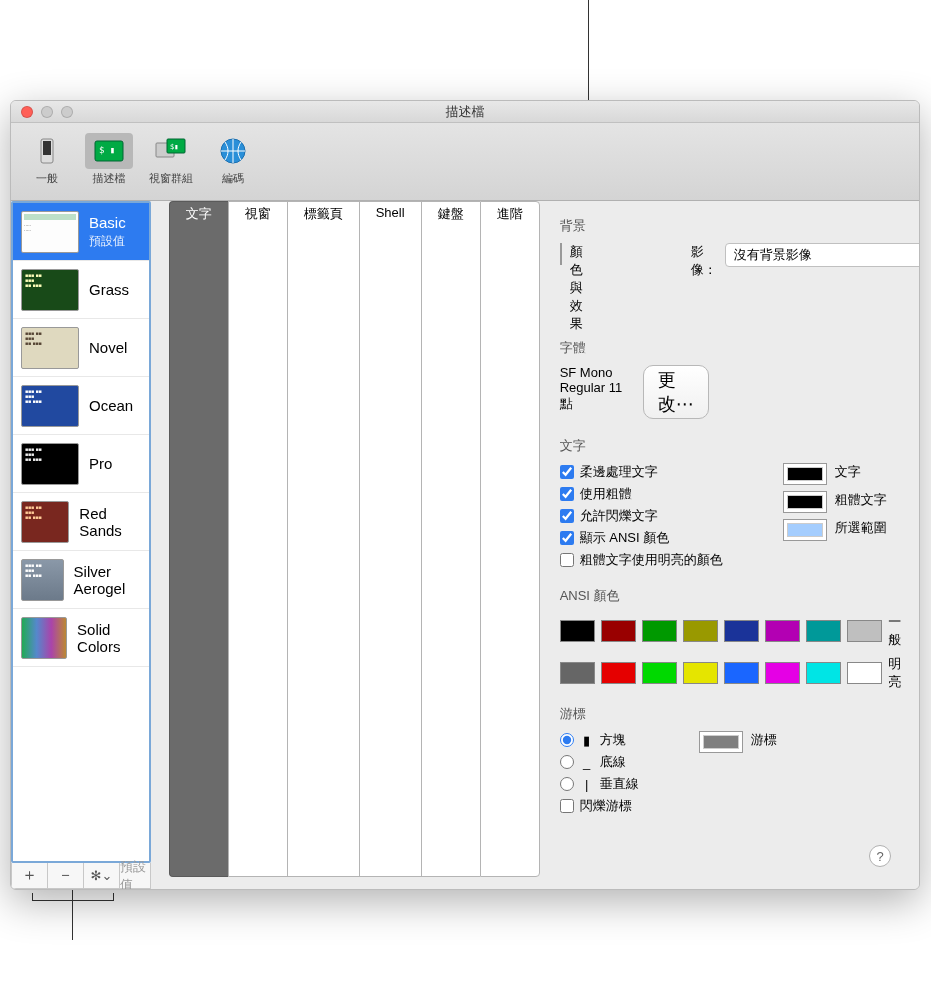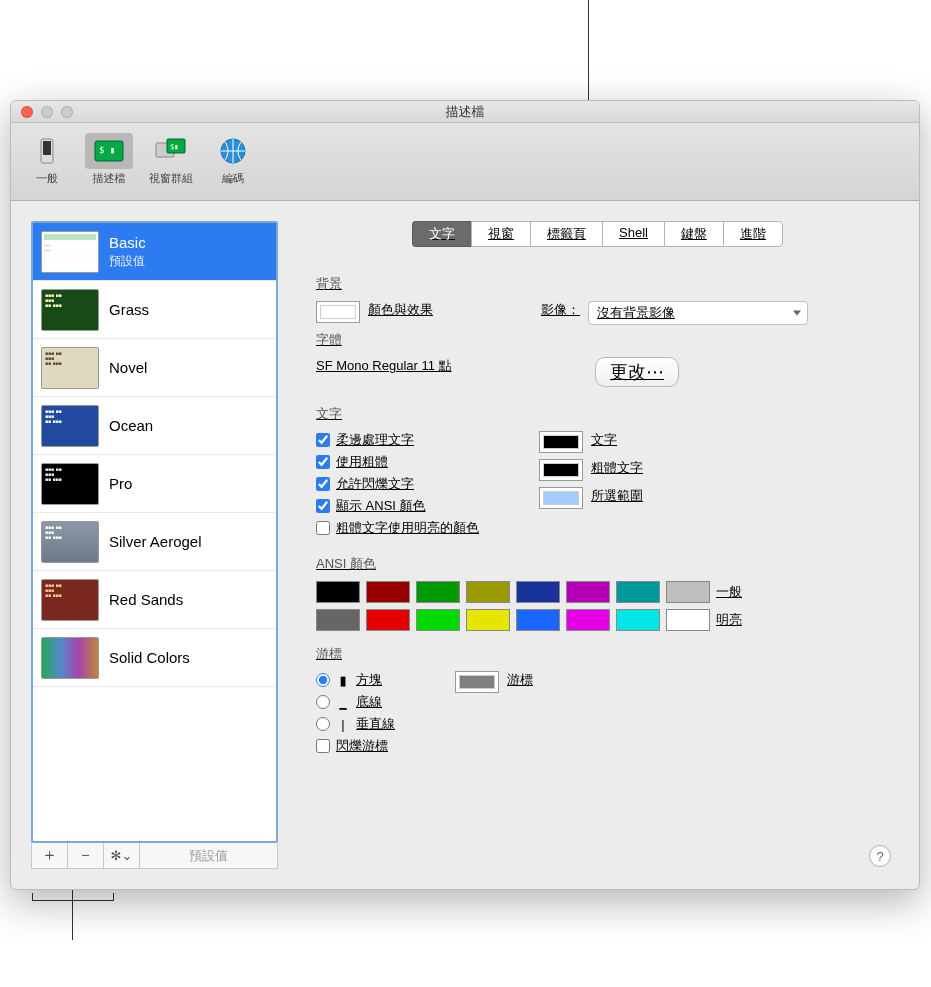--- a/index.html
+++ b/index.html
@@ -90,21 +90,21 @@
 .tool-item { display:flex; flex-direction:column; align-items:center; padding:2px 6px; cursor:pointer; }
 .tool-item.selected .tool-icon-box { background:#b8b8b8; border-radius:4px; }
 .tool-icon-box { width:48px; height:36px; display:flex; align-items:center; justify-content:center; }
 .tool-label { font-size:11px; color:#444; margin-top:2px; }
 .tool-icon { width:32px; height:28px; }
 
 .content {
   position: absolute;
   top: 100px; left:0; right:0; bottom:0;
   display: flex;
-  padding: 20px;
+  padding: 0;
   gap: 18px;
 }
 
 .sidebar {
   width: 247px;
   display: flex;
   flex-direction: column;
 }
 .profile-list {
   flex: 1;
@@ -153,22 +153,21 @@
   color: #555;
 }
 .footer-label {
   flex:1; display:flex; align-items:center; justify-content:center;
   color:#999; font-size:13px;
 }
 
 .main {
   flex: 1;
   display: flex;
-  flex-direction: column;
-  text-decoration: underline;
+  flex-direction: row;
 }
 .tabs {
   display: flex;
   justify-content: center;
   margin-bottom: 12px;
 }
 .tab {
   padding: 3px 16px;
   background: #fff;
   border: 1px solid #b4b4b4;
@@ -349,30 +348,30 @@
             </div>
           <span class="profile-name">Ocean</span>
         </div>
         <div class="profile-item">
           <div class="profile-thumb thumb-pro">
               <div style="padding:3px;color:#eee;font-size:5px">■■■ ■■<br>■■■<br>■■ ■■■</div>
             </div>
           <span class="profile-name">Pro</span>
         </div>
         <div class="profile-item">
+          <div class="profile-thumb thumb-redsands">
+              <div style="padding:3px;color:#fc9;font-size:5px">■■■ ■■<br>■■■<br>■■ ■■■</div>
+            </div>
+          <span class="profile-name">Red Sands</span>
+        </div>
+        <div class="profile-item">
           <div class="profile-thumb thumb-silver">
               <div style="padding:3px;color:#fff;font-size:5px">■■■ ■■<br>■■■<br>■■ ■■■</div>
             </div>
           <span class="profile-name">Silver Aerogel</span>
-        </div>
-        <div class="profile-item">
-          <div class="profile-thumb thumb-redsands">
-              <div style="padding:3px;color:#fc9;font-size:5px">■■■ ■■<br>■■■<br>■■ ■■■</div>
-            </div>
-          <span class="profile-name">Red Sands</span>
         </div>
         <div class="profile-item">
           <div class="profile-thumb thumb-solid"></div>
           <span class="profile-name">Solid Colors</span>
         </div>
       </div>
       <div class="sidebar-footer">
         <div class="footer-btn">＋</div>
         <div class="footer-btn">－</div>
         <div class="footer-btn" style="font-size:13px">✻⌄</div>

